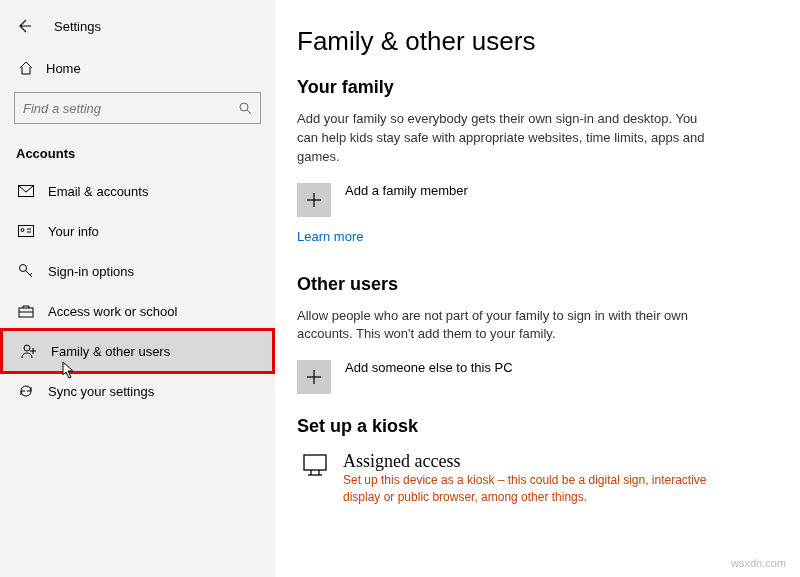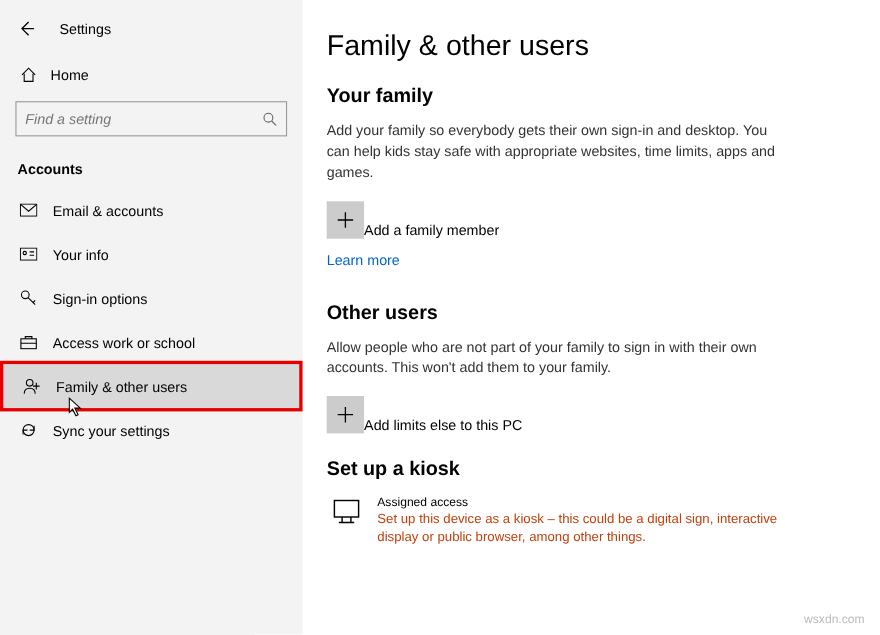--- a/index.html
+++ b/index.html
@@ -103,21 +103,22 @@
     .main h2:first-of-type { margin-top: 4px; }
     .desc {
       font-size: 13px;
       color: #333;
       line-height: 1.45;
       margin-bottom: 16px;
       max-width: 420px;
     }
     .add-row {
       display: flex;
-      align-items: flex-end;
+      align-items: flex-start;
+      gap: 14px;
       margin-bottom: 12px;
       cursor: pointer;
     }
     .plus-box {
       width: 34px; height: 34px;
       background: #ccc;
       display: flex; align-items: center; justify-content: center;
     }
     .link {
       color: #0066cc;
@@ -129,21 +130,21 @@
     .kiosk-row {
       display: flex;
       gap: 14px;
       margin-top: 14px;
     }
     .kiosk-icon {
       width: 28px; height: 28px;
       display: flex; align-items: center; justify-content: center;
       margin-left: 4px;
     }
-    .kiosk-text .kt1 { font-size: 11px; }
+    .kiosk-text .kt1 { font-size: 18px; font-family: Liberation Serif, serif; }
     .kiosk-text .kt2 { font-size: 12px; color: #c2410c; line-height: 1.4; max-width: 370px; }
     .watermark {
       position: absolute;
       bottom: 8px;
       right: 14px;
       font-size: 11px;
       color: #bbb;
     }
     .cursor {
       position: absolute;
@@ -276,21 +277,21 @@
 
   <h2>Other users</h2>
   <p class="desc">Allow people who are not part of your family to sign in with their own accounts. This won't add them to your family.</p>
   <div class="add-row">
     <div class="plus-box">
       <svg width="18" height="18" viewBox="0 0 18 18">
           <line x1="9" y1="2" x2="9" y2="16" stroke="#000" stroke-width="1.2"></line>
           <line x1="2" y1="9" x2="16" y2="9" stroke="#000" stroke-width="1.2"></line>
         </svg>
     </div>
-    <span>Add limits else to this PC</span>
+    <span>Add someone else to this PC</span>
   </div>
 
   <h2>Set up a kiosk</h2>
   <div class="kiosk-row">
     <div class="kiosk-icon">
       <svg width="26" height="24" viewBox="0 0 26 24">
           <rect x="2" y="2" width="22" height="15" stroke="#000" fill="none" stroke-width="1.3"></rect>
           <line x1="9" y1="17" x2="9" y2="22" stroke="#000" stroke-width="1.3"></line>
           <line x1="17" y1="17" x2="17" y2="22" stroke="#000" stroke-width="1.3"></line>
           <line x1="6" y1="22" x2="20" y2="22" stroke="#000" stroke-width="1.3"></line>

